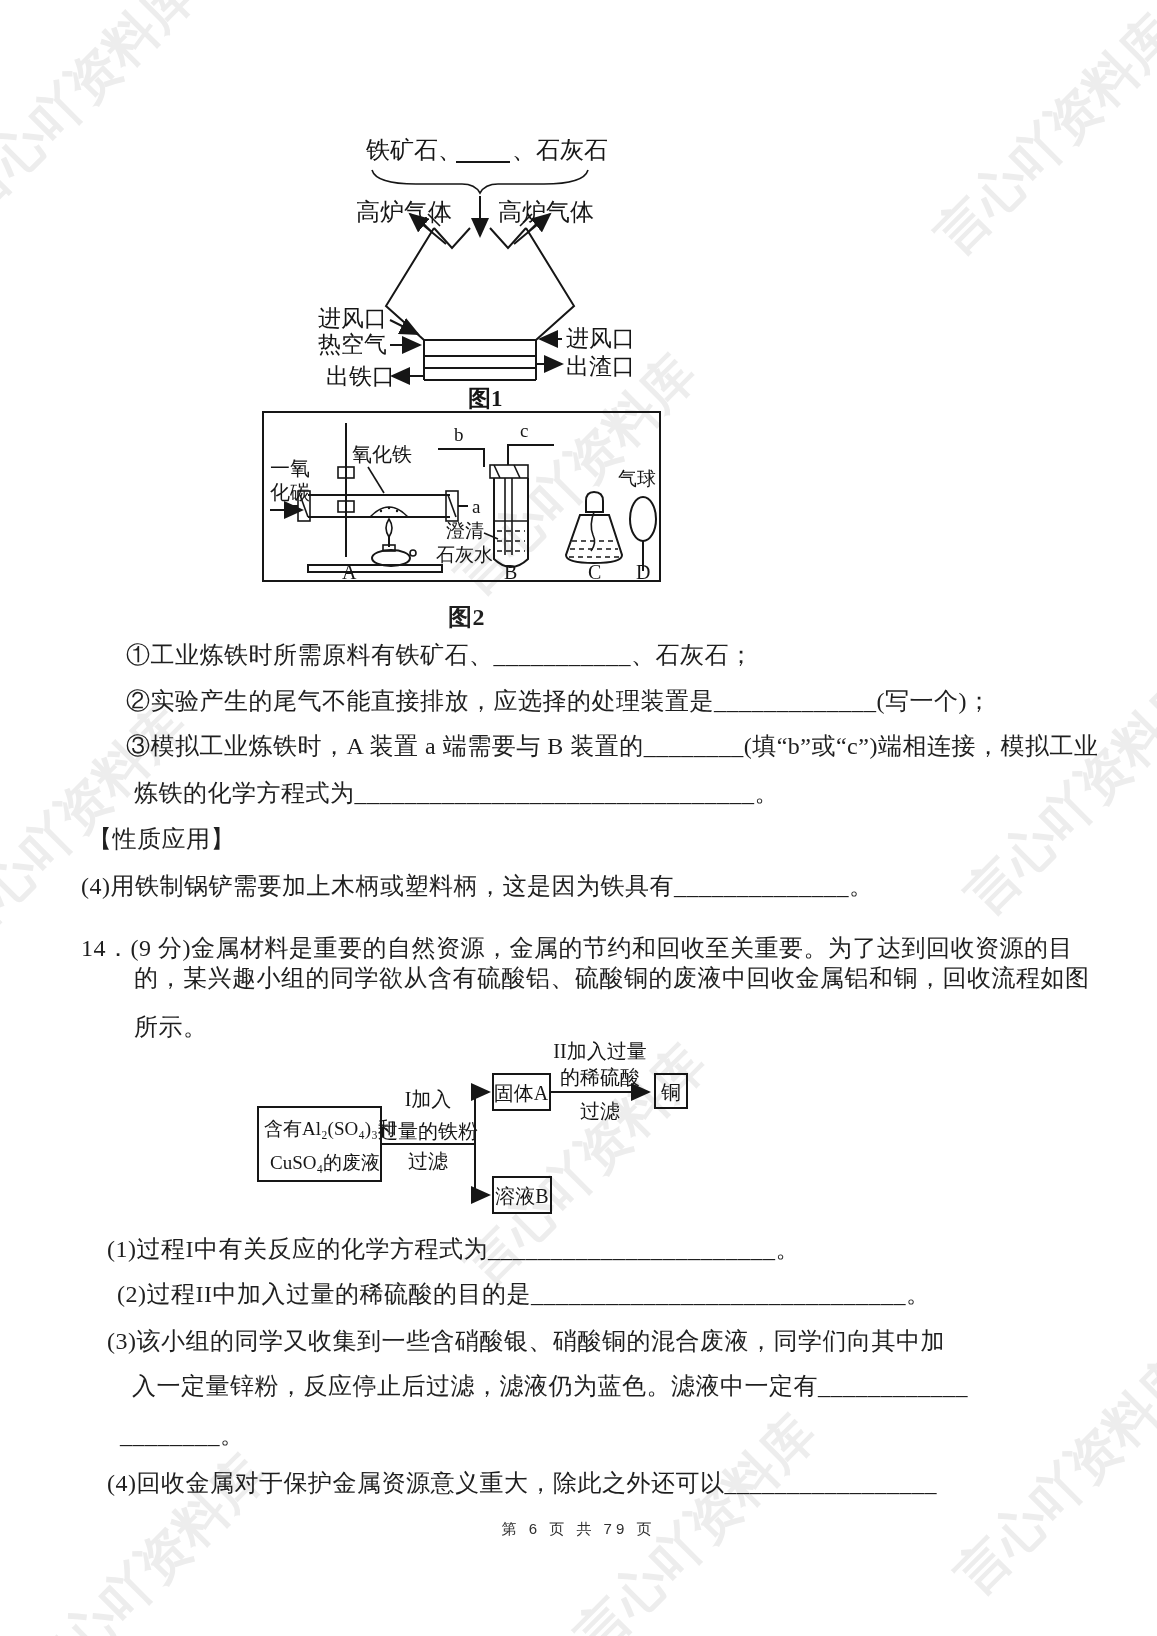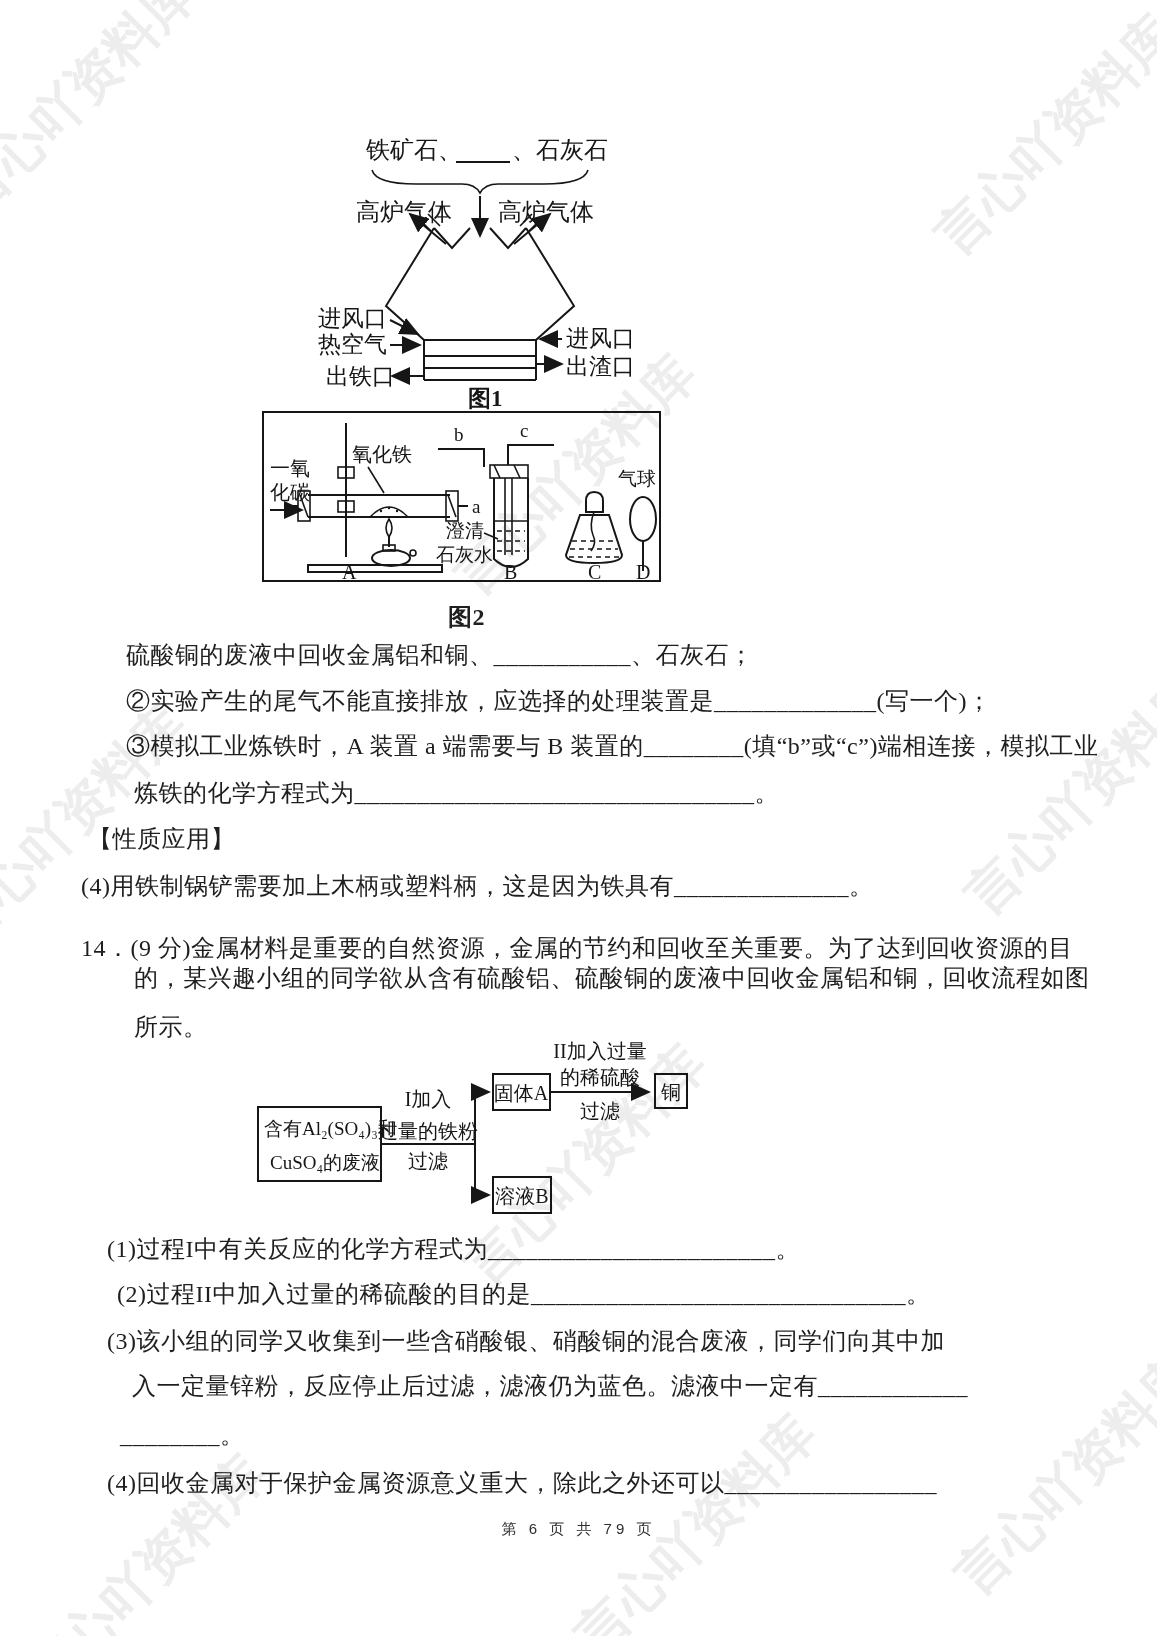--- a/index.html
+++ b/index.html
@@ -165,21 +165,21 @@
     <text x="326" y="168" font-size="20">C</text>
 
     <text x="356" y="74" font-size="19">气球</text>
     <ellipse cx="381" cy="108" rx="13" ry="22" class="dln"></ellipse>
     <line class="dln" x1="381" y1="130" x2="381" y2="160"></line>
     <text x="374" y="168" font-size="20">D</text>
   </svg>
 
   <div class="txt caption" style="left:448px;top:602px;">图2</div>
 
-  <div class="txt" style="left:126px;top:640px;">硫酸铜的废液中回收金属铝和铜、___________、石灰石；</div>
+  <div class="txt" style="left:126px;top:640px;">①工业炼铁时所需原料有铁矿石、___________、石灰石；</div>
   <div class="txt" style="left:126px;top:686px;">②实验产生的尾气不能直接排放，应选择的处理装置是_____________(写一个)；</div>
   <div class="txt" style="left:126px;top:731px;">③模拟工业炼铁时，A 装置 a 端需要与 B 装置的________(填“b”或“c”)端相连接，模拟工业</div>
   <div class="txt" style="left:134px;top:778px;">炼铁的化学方程式为________________________________。</div>
   <div class="txt" style="left:88px;top:824px;">【性质应用】</div>
   <div class="txt" style="left:81px;top:871px;">(4)用铁制锅铲需要加上木柄或塑料柄，这是因为铁具有______________。</div>
   <div class="txt" style="left:81px;top:917px;margin-top:16px;">14．(9 分)金属材料是重要的自然资源，金属的节约和回收至关重要。为了达到回收资源的目</div>
   <div class="txt" style="left:134px;top:963px;">的，某兴趣小组的同学欲从含有硫酸铝、硫酸铜的废液中回收金属铝和铜，回收流程如图</div>
   <div class="txt" style="left:134px;top:1012px;">所示。</div>
 
   <svg style="left:248px;top:1026px;" width="460" height="196" viewBox="0 0 460 196">

